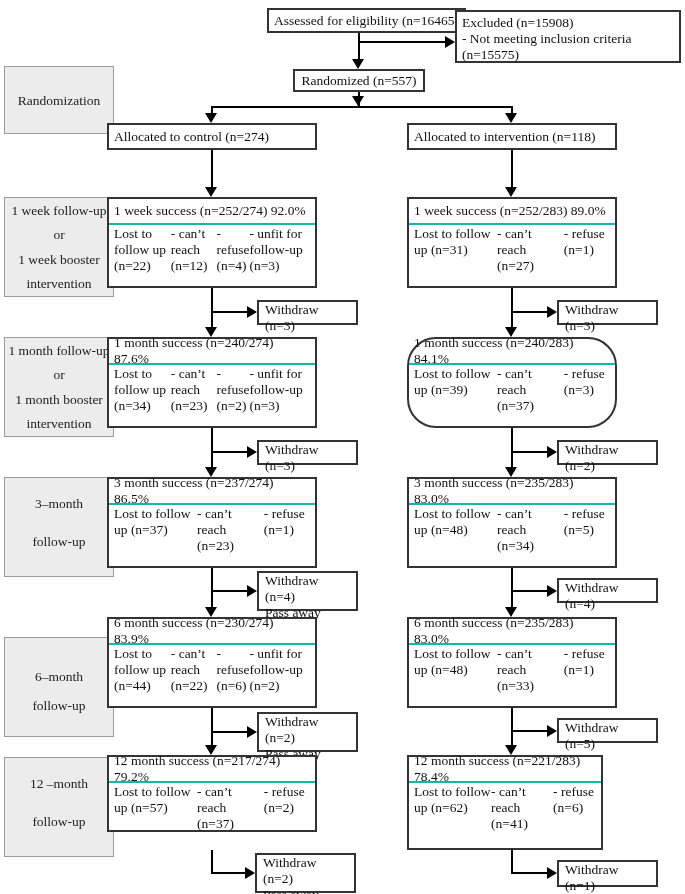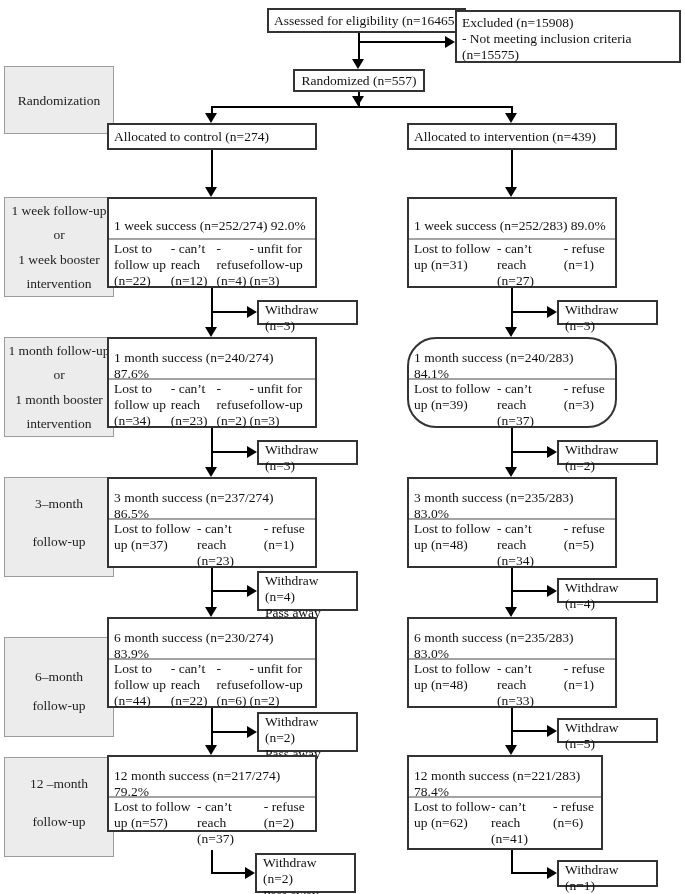--- a/index.html
+++ b/index.html
@@ -5,21 +5,21 @@
   html,body{margin:0;padding:0;background:#fff;}
   .canvas{position:relative;width:685px;height:894px;background:#fff;
           font-family:"Liberation Serif", serif;font-size:13.5px;color:#111;overflow:hidden;}
   .box{position:absolute;border:2px solid #333;background:#fff;box-sizing:border-box;}
   .center{display:flex;align-items:center;justify-content:center;text-align:center;}
   .leftpad{display:flex;align-items:center;padding:0 5px;}
   .graybox{position:absolute;border:1px solid #9c9c9c;background:#ececec;box-sizing:border-box;
            display:flex;flex-direction:column;justify-content:space-around;text-align:center;color:#222;}
   .graybox div{line-height:15px;}
   .mainbox{display:flex;flex-direction:column;}
-  .success{height:26px;min-height:26px;border-bottom:2px solid #a3a3a3;display:flex;align-items:center;padding:0 5px;box-sizing:border-box;margin-top:15px;}
+  .success{height:26px;min-height:26px;border-bottom:2px solid #14b8a6;display:flex;align-items:center;padding:0 5px;box-sizing:border-box;}
   .lost{flex:1;display:flex;flex-direction:row;justify-content:space-around;padding:1px 5px;}
   .excl{display:flex;flex-direction:column;justify-content:space-between;padding:3px 5px 6px 5px;}
   .wbox{display:flex;flex-direction:column;justify-content:space-around;padding:0 6px;}
   .vline{position:absolute;width:2px;background:#000;}
   .hline{position:absolute;height:2px;background:#000;}
   .arr-d{position:absolute;width:0;height:0;border-left:6px solid transparent;border-right:6px solid transparent;border-top:10px solid #000;}
   .arr-r{position:absolute;width:0;height:0;border-top:6px solid transparent;border-bottom:6px solid transparent;border-left:10px solid #000;}
 </style>
 </head>
 <body>
@@ -70,21 +70,21 @@
   <div class="graybox" style="left:4px;top:597px;width:110px;height:100px;padding:24px 0 16px 0;margin-top:40px;">
     <div>6–month</div>
     <div>follow-up</div>
   </div>
   <div class="graybox" style="left:4px;top:757px;width:110px;height:100px;padding:6px 0 16px 0;">
     <div>12 –month</div>
     <div>follow-up</div>
   </div>
 
   <div class="box leftpad" style="left:107px;top:123px;width:210px;height:27px;">Allocated to control (n=274)</div>
-  <div class="box leftpad" style="left:407px;top:123px;width:210px;height:27px;">Allocated to intervention (n=439)</div>
+  <div class="box leftpad" style="left:407px;top:123px;width:210px;height:27px;">Allocated to intervention (n=118)</div>
 
   <div class="vline" style="left:211px;top:150px;height:38px;"></div>
   <div class="arr-d" style="left:205px;top:187px;"></div>
   <div class="vline" style="left:511px;top:150px;height:38px;"></div>
   <div class="arr-d" style="left:505px;top:187px;"></div>
 
   <div class="box mainbox" style="left:107px;top:197px;width:210px;height:91px;">
     <div class="success">1 week success (n=252/274) 92.0%</div>
     <div class="lost">
       <div>Lost to follow up (n=22)</div>

